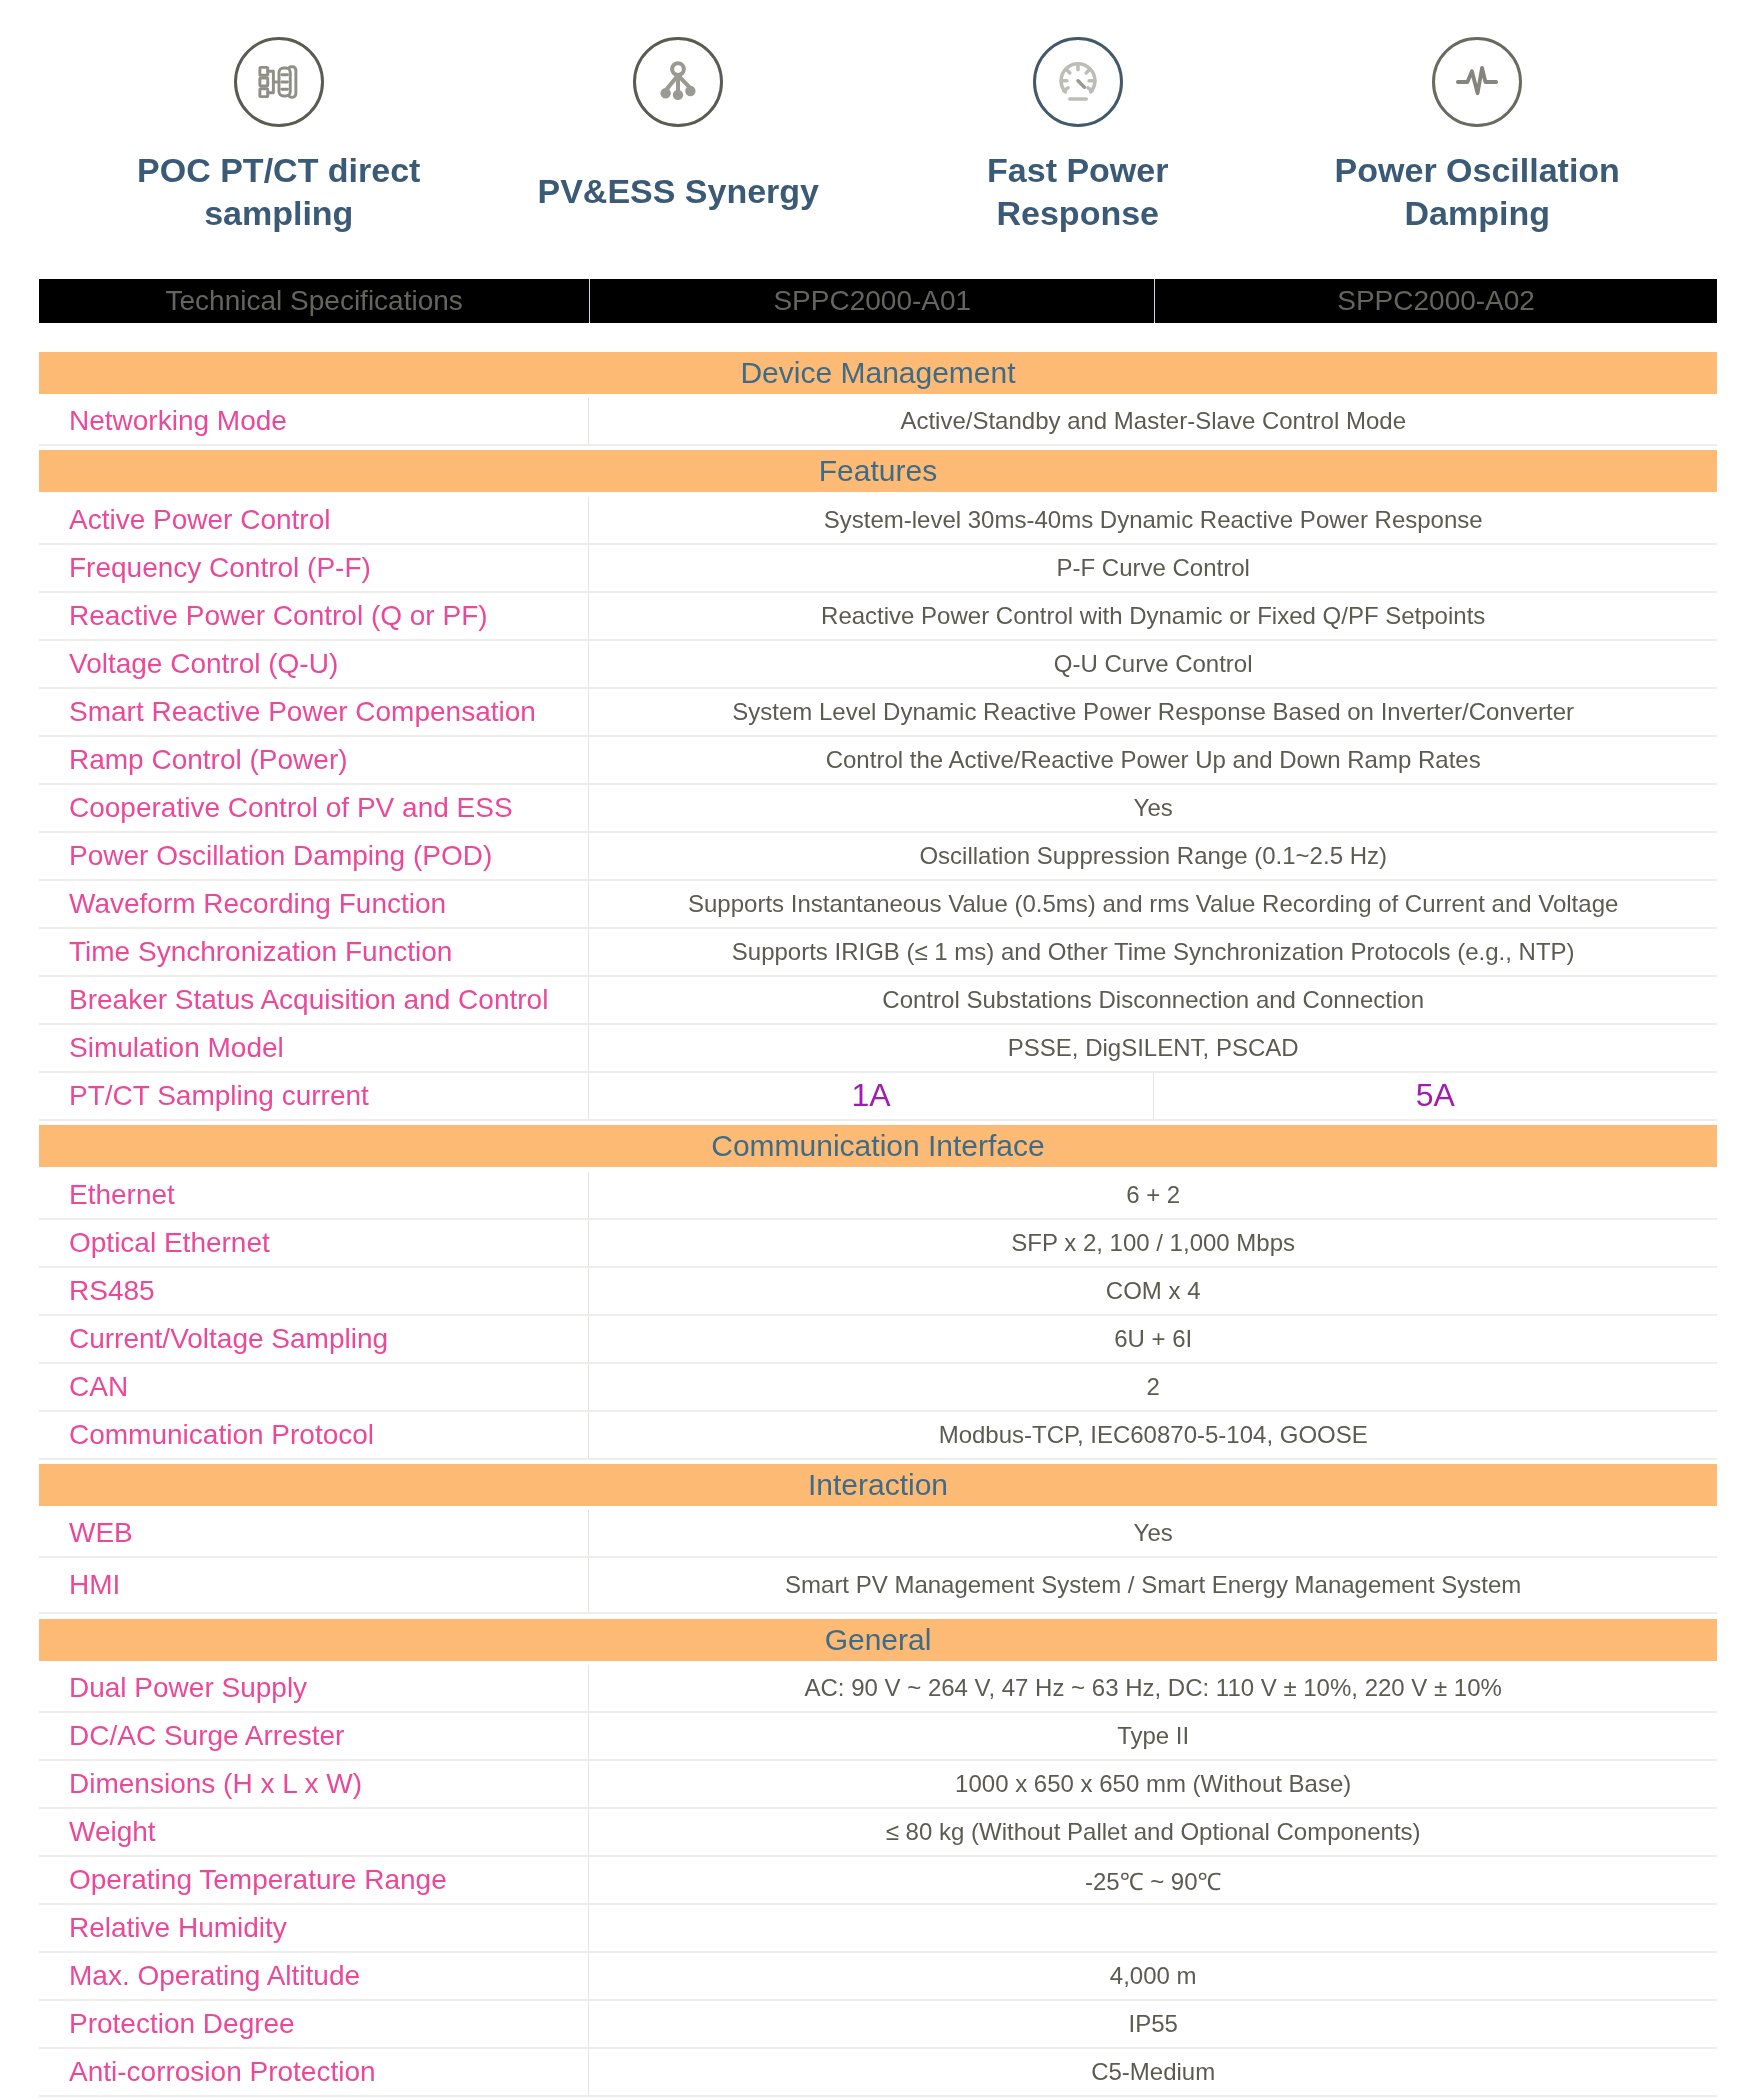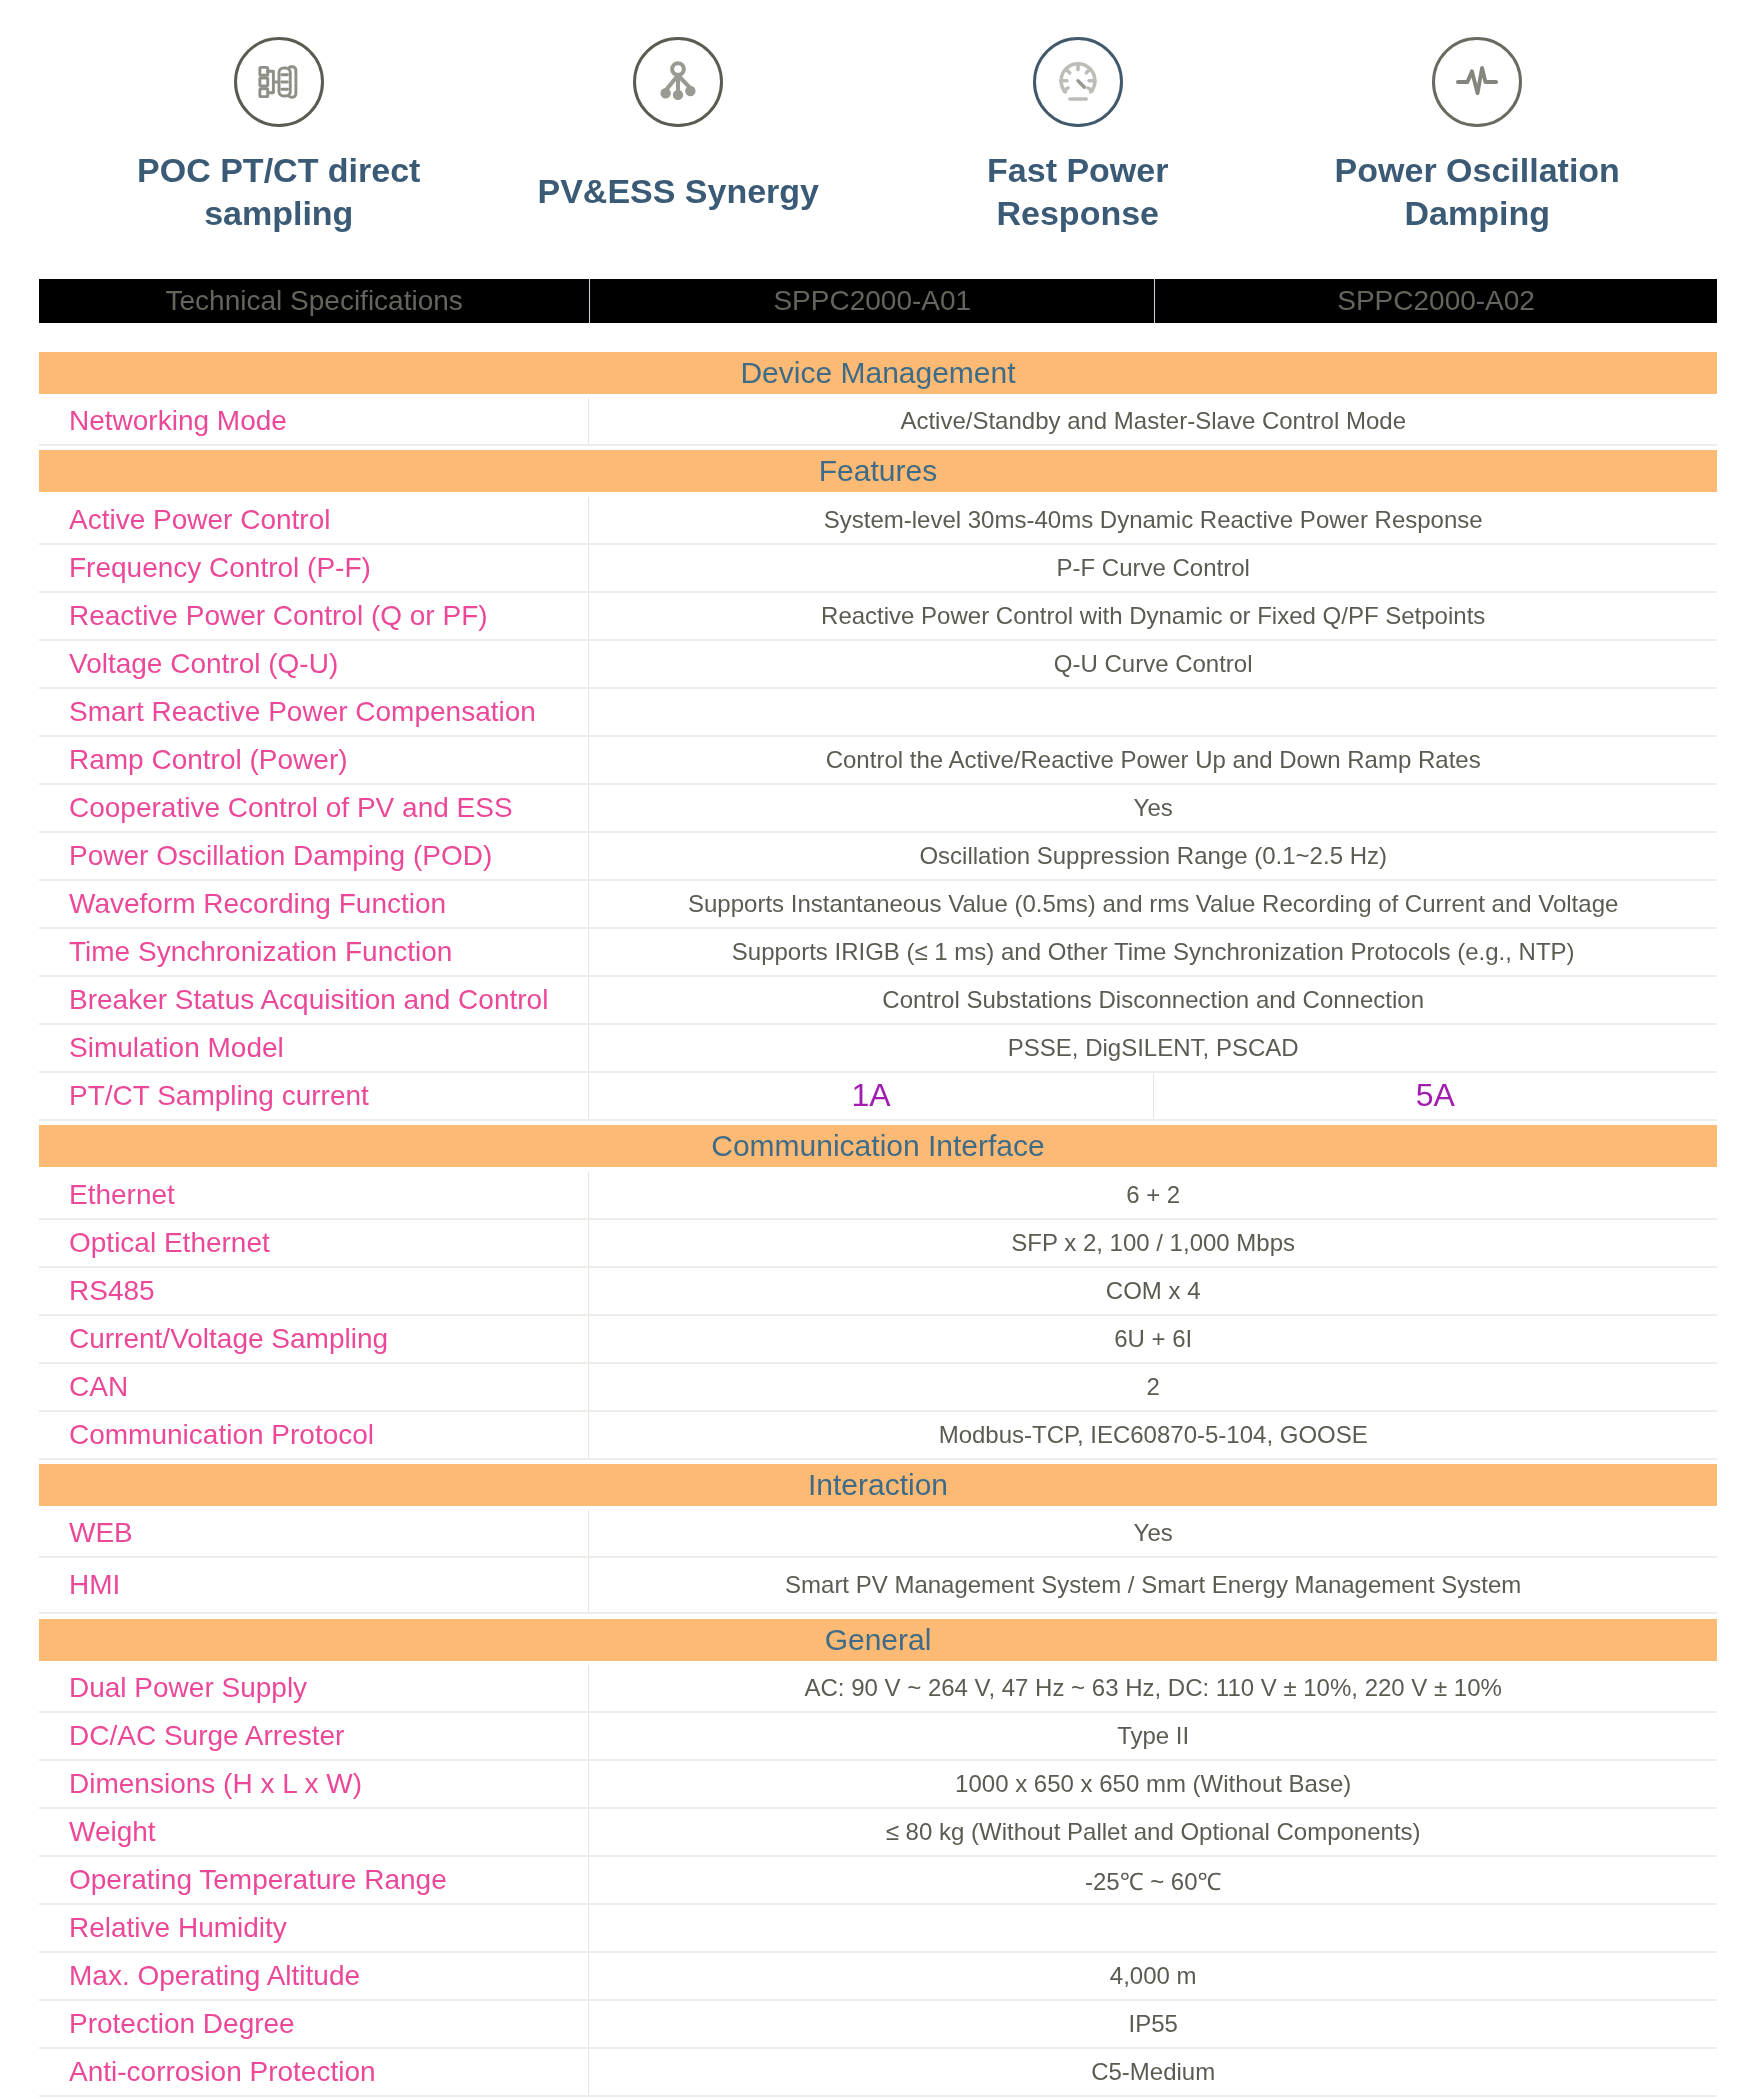--- a/index.html
+++ b/index.html
@@ -158,20 +158,21 @@
   <div class="spec-row">
     <div class="spec-label">Reactive Power Control (Q or PF)</div>
     <div class="spec-value">Reactive Power Control with Dynamic or Fixed Q/PF Setpoints</div>
   </div>
   <div class="spec-row">
     <div class="spec-label">Voltage Control (Q-U)</div>
     <div class="spec-value">Q-U Curve Control</div>
   </div>
   <div class="spec-row">
     <div class="spec-label">Smart Reactive Power Compensation</div>
+    <div class="spec-value">System Level Dynamic Reactive Power Response Based on Inverter/Converter</div>
   </div>
   <div class="spec-row">
     <div class="spec-label">Ramp Control (Power)</div>
     <div class="spec-value">Control the Active/Reactive Power Up and Down Ramp Rates</div>
   </div>
   <div class="spec-row">
     <div class="spec-label">Cooperative Control of PV and ESS</div>
     <div class="spec-value">Yes</div>
   </div>
   <div class="spec-row">
@@ -248,21 +249,21 @@
   <div class="spec-row">
     <div class="spec-label">Dimensions (H x L x W)</div>
     <div class="spec-value">1000 x 650 x 650 mm (Without Base)</div>
   </div>
   <div class="spec-row">
     <div class="spec-label">Weight</div>
     <div class="spec-value">≤ 80 kg (Without Pallet and Optional Components)</div>
   </div>
   <div class="spec-row">
     <div class="spec-label">Operating Temperature Range</div>
-    <div class="spec-value">-25℃ ~ 60℃</div>
+    <div class="spec-value">-25℃ ~ 90℃</div>
   </div>
   <div class="spec-row">
     <div class="spec-label">Relative Humidity</div>
   </div>
   <div class="spec-row">
     <div class="spec-label">Max. Operating Altitude</div>
     <div class="spec-value">4,000 m</div>
   </div>
   <div class="spec-row">
     <div class="spec-label">Protection Degree</div>

